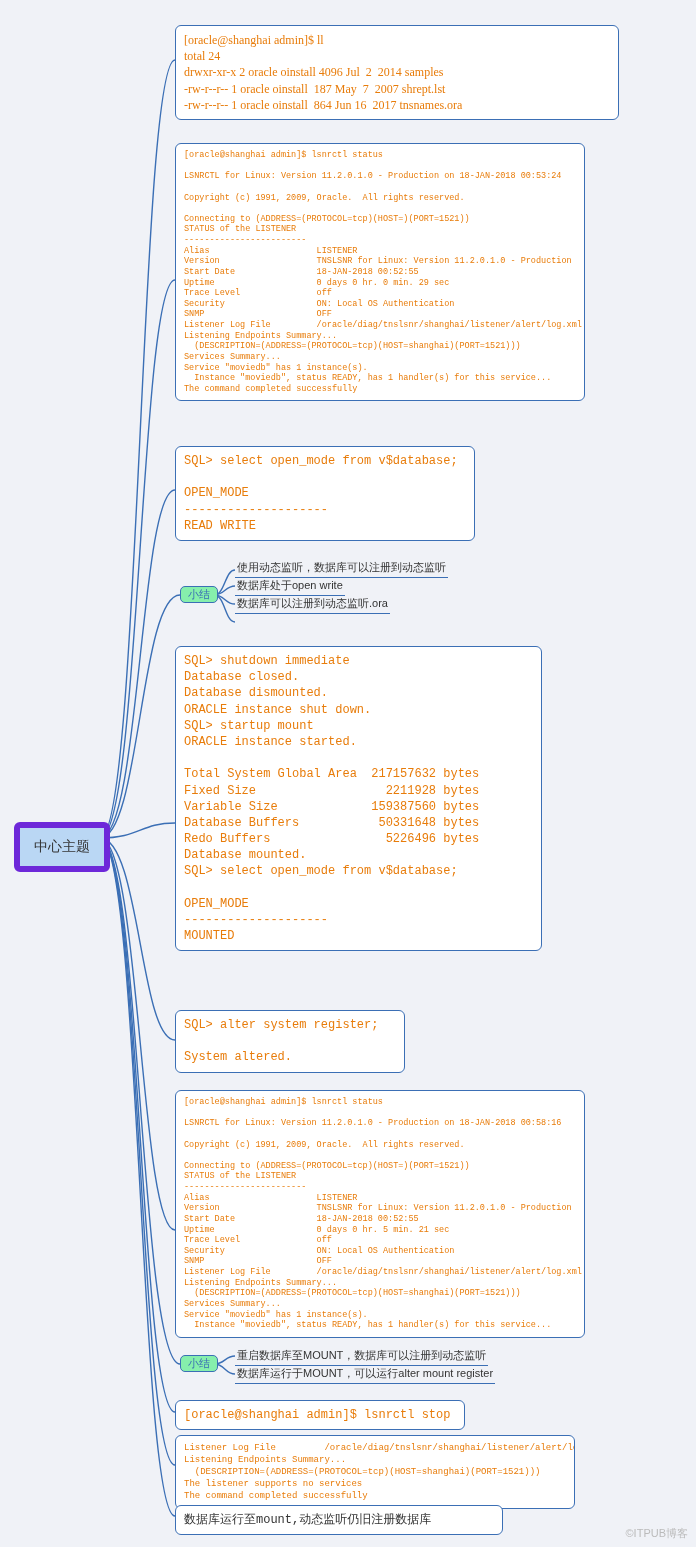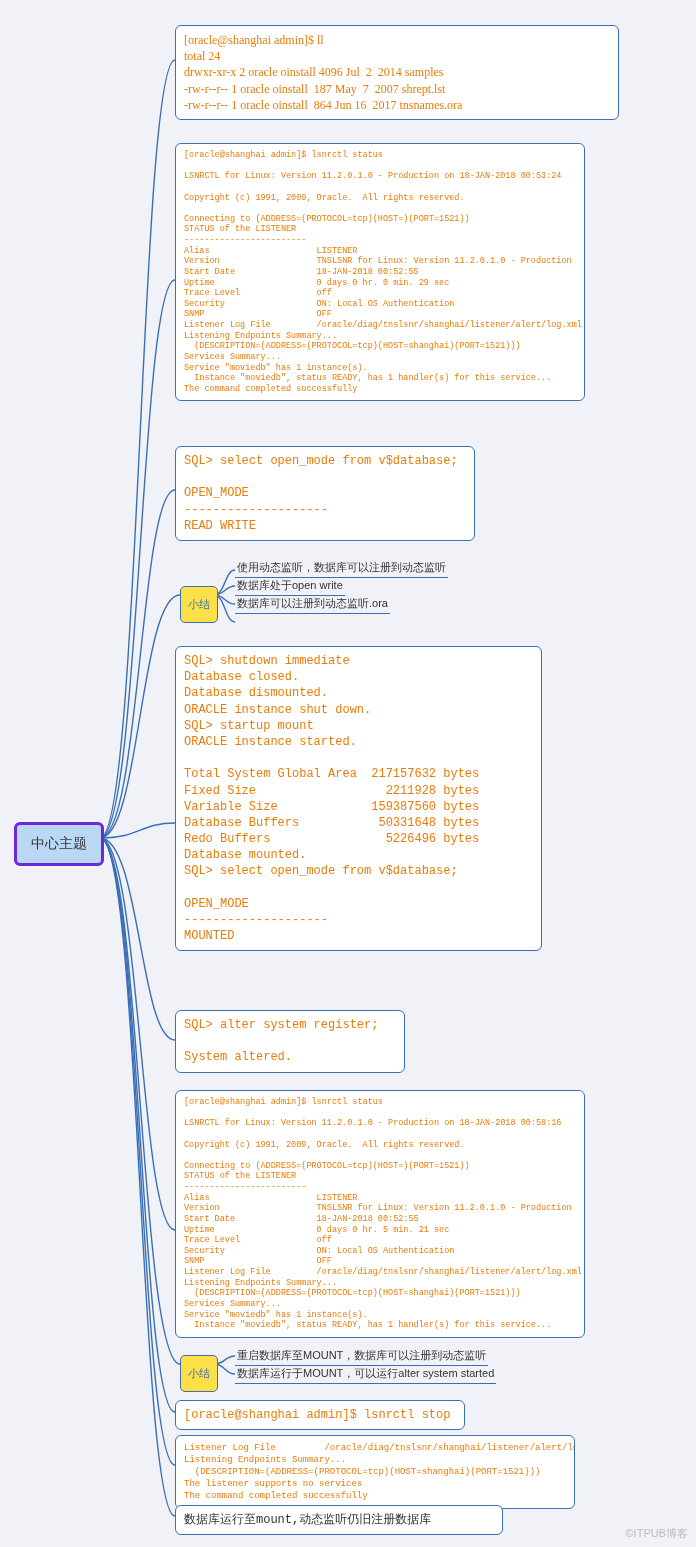--- a/index.html
+++ b/index.html
@@ -13,21 +13,21 @@
   .canvas {
     position: relative;
     width: 696px;
     height: 1547px;
   }
   .root {
     position: absolute;
     left: 14px;
     top: 822px;
     background: #bad7f4;
-    border: 3px solid #6d28d9;
+    border: 6px solid #6d28d9;
     border-radius: 6px;
     padding: 10px 14px;
     font-size: 14px;
     color: #333;
   }
   .node {
     position: absolute;
     background: #fff;
     border-radius: 6px;
     font-size: 9.5px;
@@ -38,24 +38,24 @@
     white-space: pre;
     line-height: 1.25;
     padding: 6px 8px;
     border: 1.5px solid #3b6fb5;
     border-radius: 6px;
     overflow: hidden;
   }
   .code-lg { font-size: 12px; line-height:1.35; }
   .summary-box {
     position: absolute;
-    background:#fde047;
+    background:#86efac;
     border:1.5px solid #3b6fb5;
     border-radius:5px;
-    padding:10px 7px;
+    padding:0 7px;
     font-size:11px;
     color:#3b6fb5;
   }
   .line-item {
     position:absolute;
     font-size:11px;
     color:#333;
     border-bottom:1.5px solid #3b6fb5;
     padding:0 2px 2px 2px;
     white-space:nowrap;
@@ -192,21 +192,21 @@
 Listening Endpoints Summary...
   (DESCRIPTION=(ADDRESS=(PROTOCOL=tcp)(HOST=shanghai)(PORT=1521)))
 Services Summary...
 Service "moviedb" has 1 instance(s).
   Instance "moviedb", status READY, has 1 handler(s) for this service...</div>
 
 <div class="summary-box" style="left:180px; top:1355px;">
   <span>小结</span>
 </div>
 <div class="line-item" style="left:235px; top:1348px;">重启数据库至MOUNT，数据库可以注册到动态监听</div>
-<div class="line-item" style="left:235px; top:1366px;">数据库运行于MOUNT，可以运行alter system started</div>
+<div class="line-item" style="left:235px; top:1366px;">数据库运行于MOUNT，可以运行alter mount register</div>
 
 <div class="node code code-lg" style="left:175px; top:1400px; width:290px;">[oracle@shanghai admin]$ lsnrctl stop</div>
 
 <div class="node code" style="left:175px; top:1435px; width:400px; font-size:9px; line-height:12px;">Listener Log File         /oracle/diag/tnslsnr/shanghai/listener/alert/lc
 Listening Endpoints Summary...
   (DESCRIPTION=(ADDRESS=(PROTOCOL=tcp)(HOST=shanghai)(PORT=1521)))
 The listener supports no services
 The command completed successfully</div>
 
 <div class="node code code-lg" style="left:175px; top:1505px; width:328px; color:#333;">数据库运行至mount,动态监听仍旧注册数据库</div>

